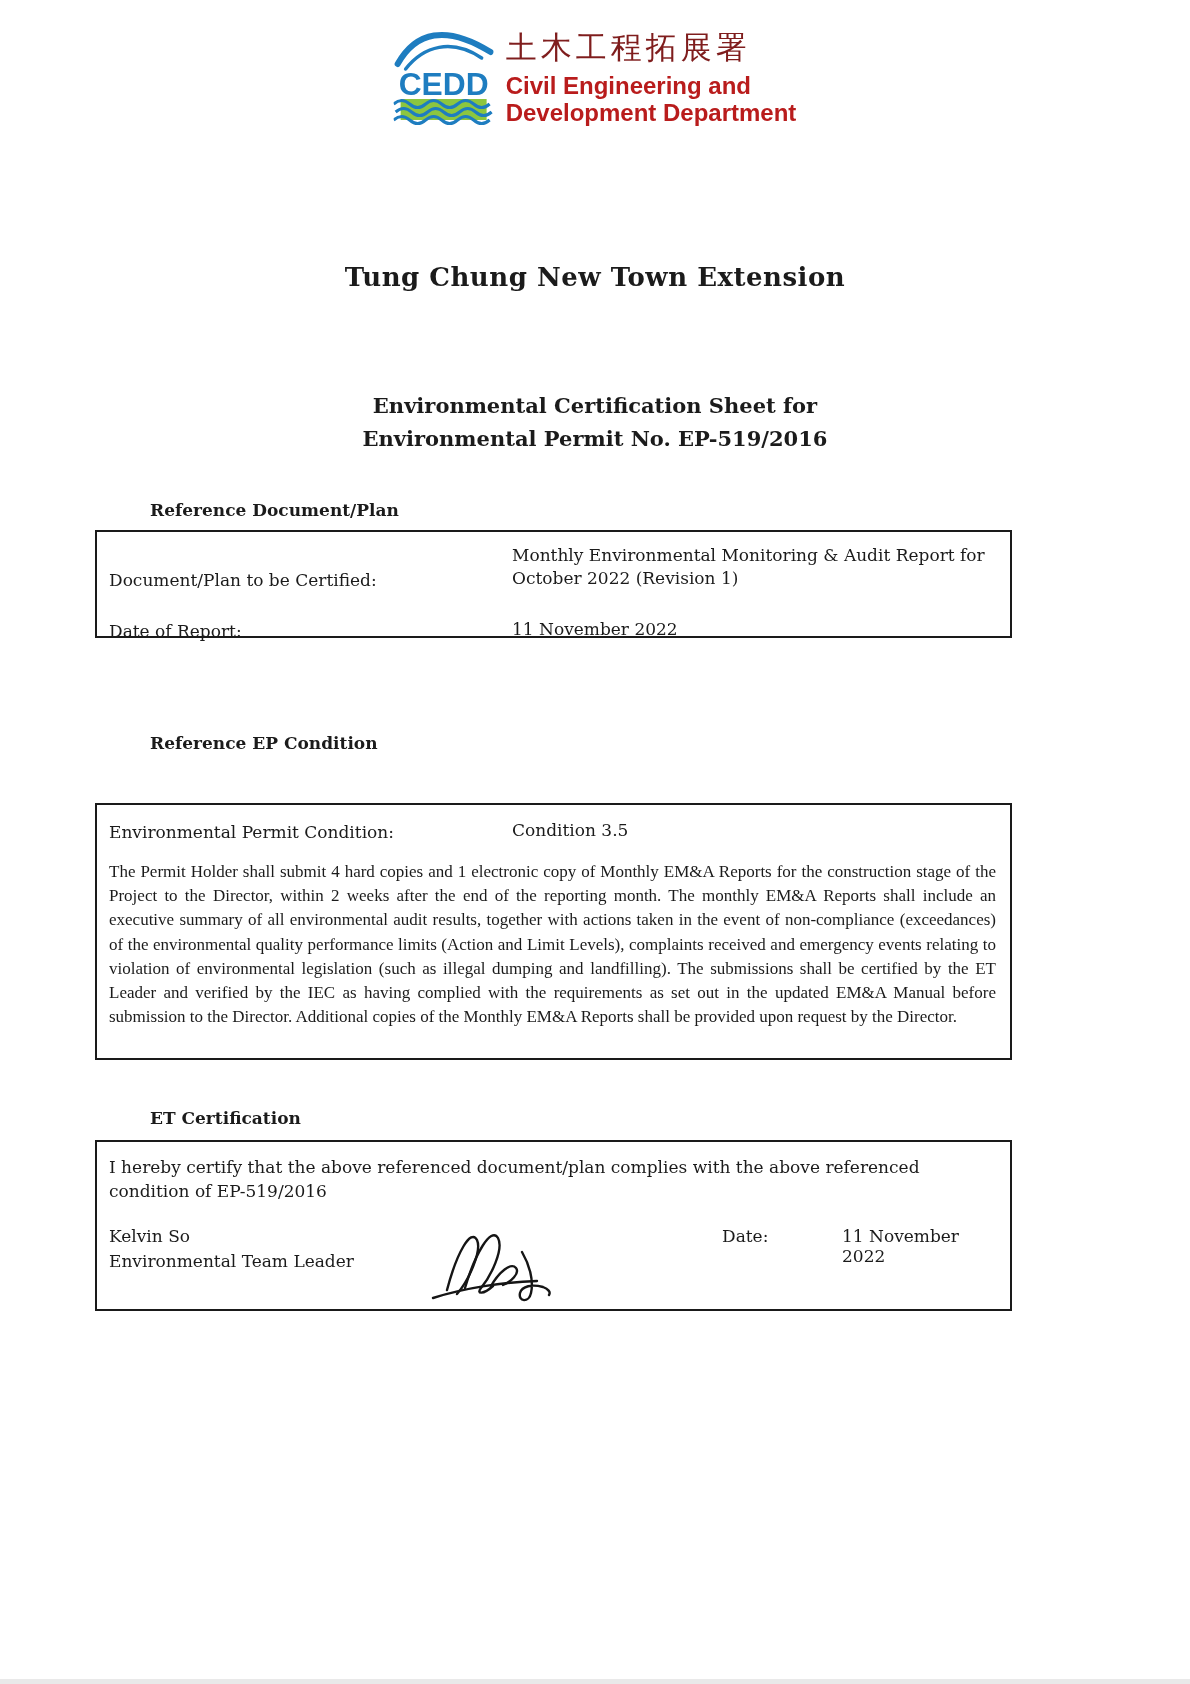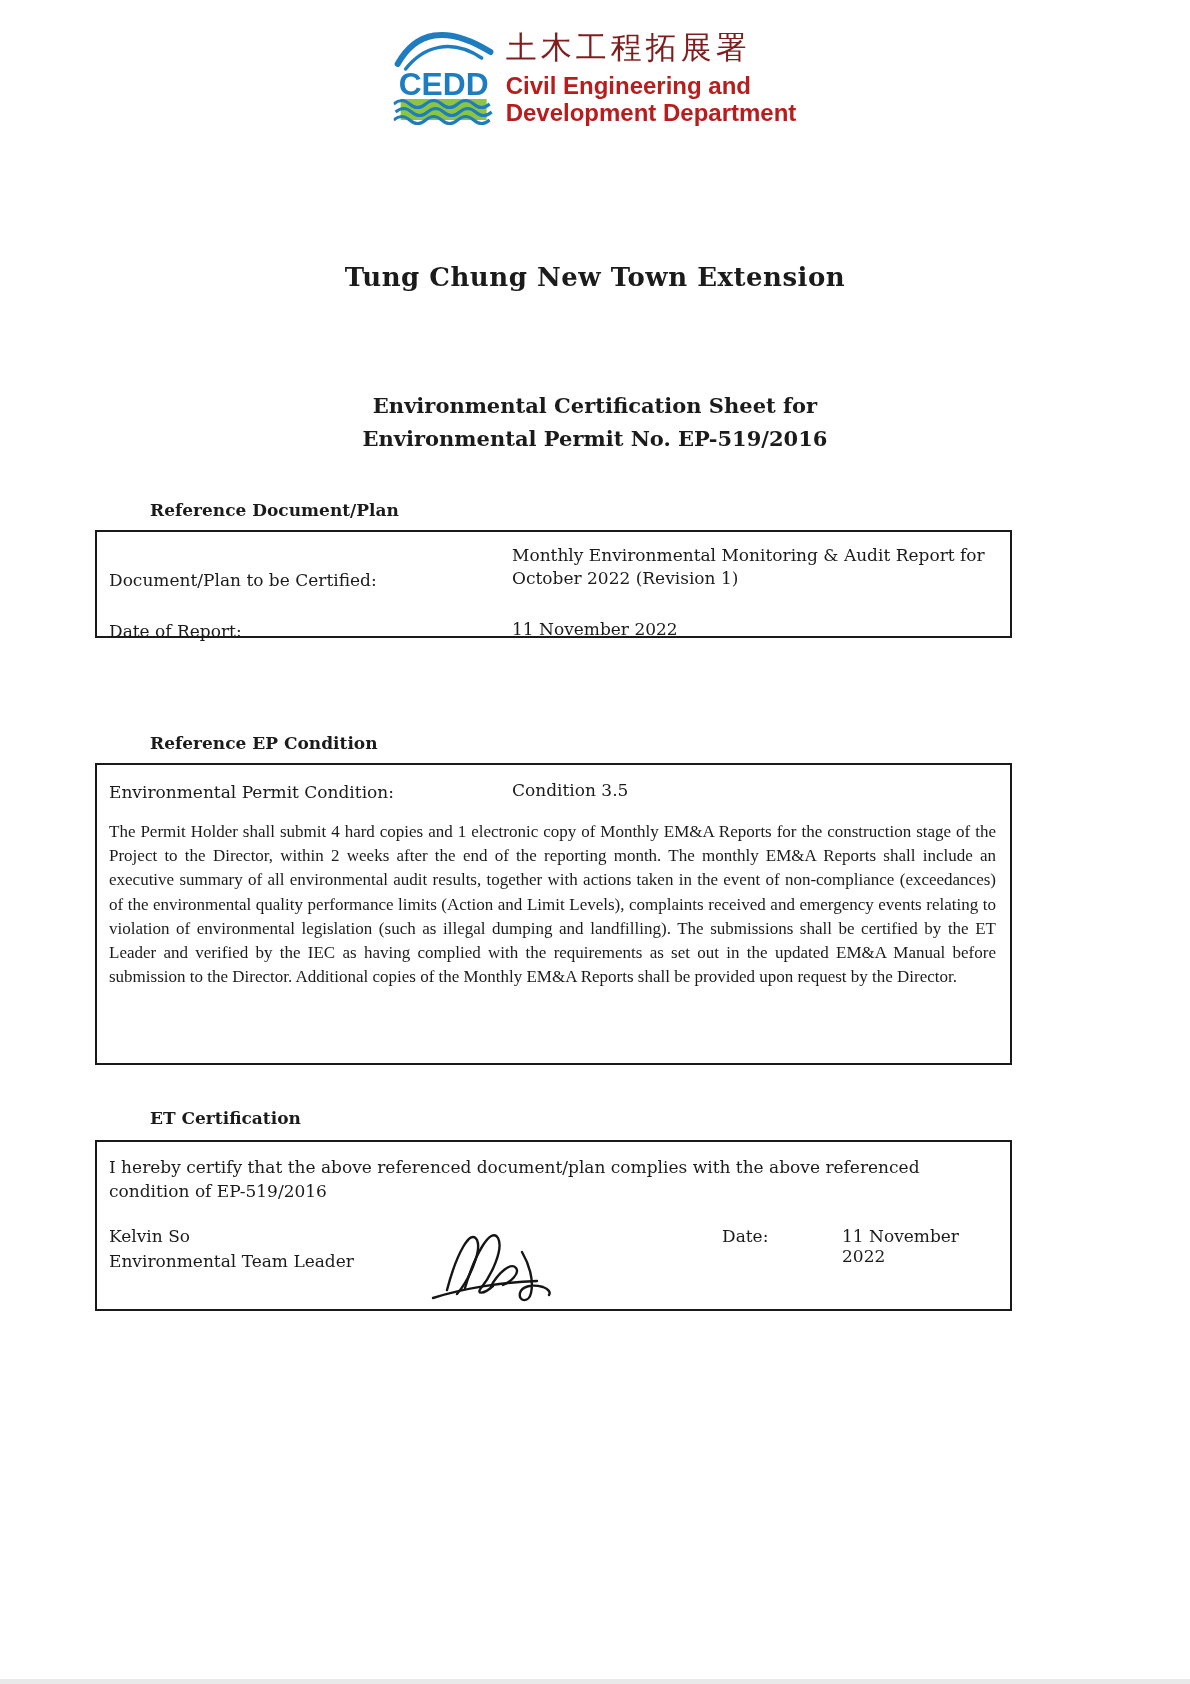--- a/index.html
+++ b/index.html
@@ -74,21 +74,21 @@
 
   .doc-box {
     position: absolute;
     left: 95px;
     width: 917px;
     border: 2px solid #1a1a1a;
     box-sizing: border-box;
     font-size: 17px;
   }
   .box-refdoc  { top: 530px;  height: 108px; padding: 12px 14px 10px 12px; }
-  .box-refcond { top: 763px;  height: 302px; padding: 14px 14px 10px 12px; }
+  .box-refcond { top: 803px;  height: 257px; padding: 14px 14px 10px 12px; }
   .box-etcert  { top: 1140px; height: 171px; padding: 14px 20px 10px 12px; }
 
   .kv-row { display: flex; align-items: flex-end; }
   .kv-row + .kv-row { margin-top: 28px; }
   .kv-label { flex: 0 0 403px; }
   .kv-value { flex: 1 1 auto; line-height: 1.35; }
 
   .cond-paragraph {
     margin-top: 18px;
     line-height: 1.425;

